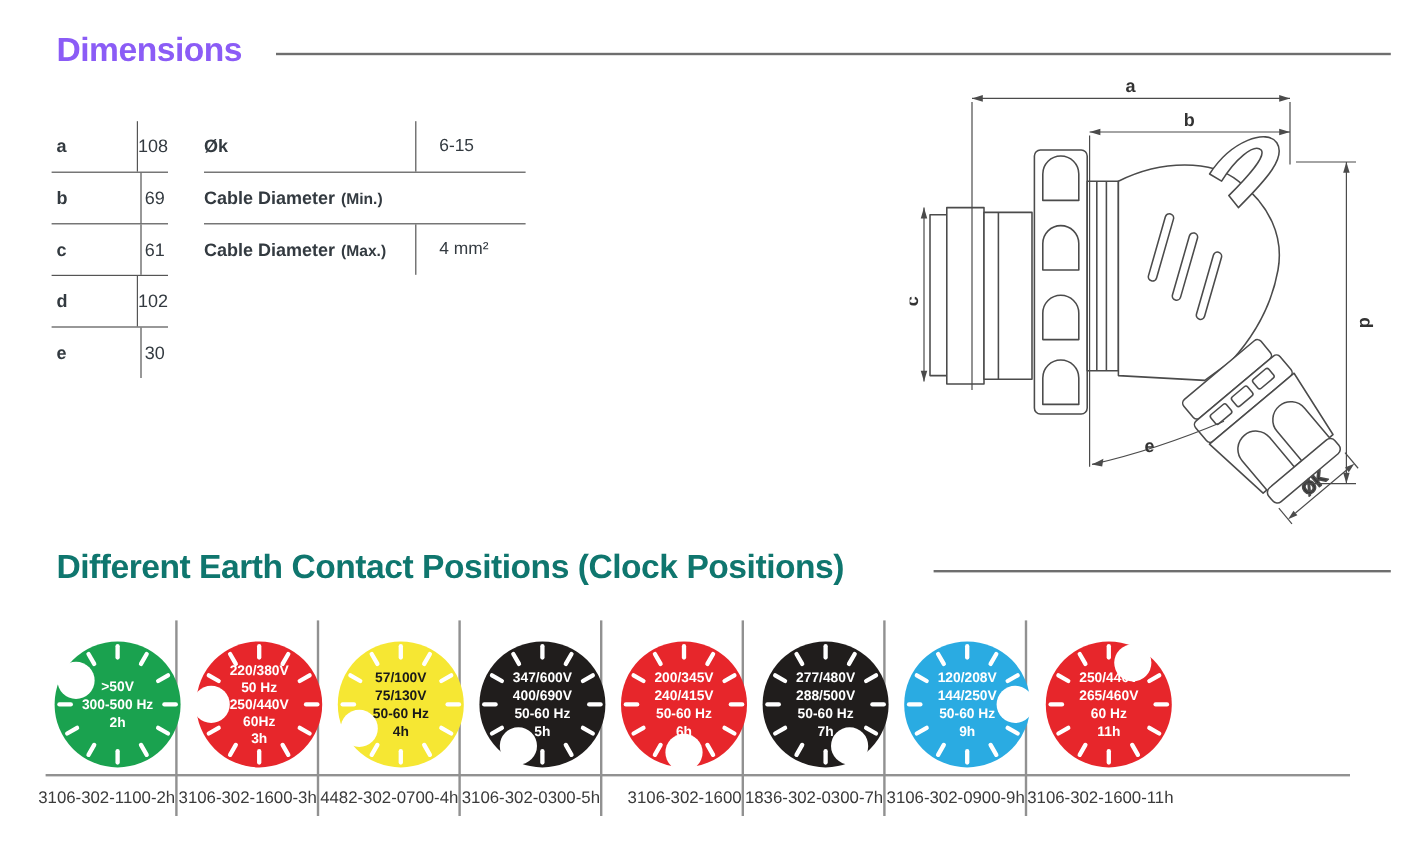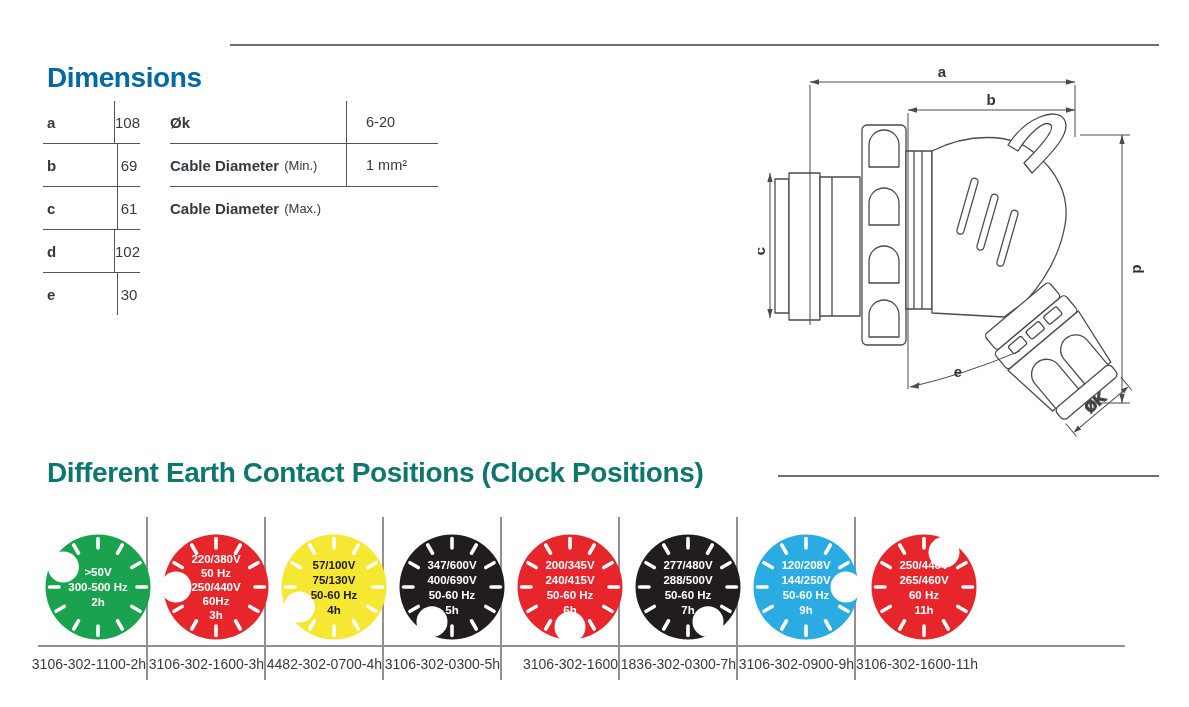--- a/index.html
+++ b/index.html
@@ -19,42 +19,42 @@
   .dims-row{display:flex;height:42px;}
   .dims-row.bordered{border-bottom:1.5px solid #555;}
   .dims-label{width:34px;display:flex;align-items:center;padding-left:4px;font-weight:bold;font-size:15px;}
   .dims-value{flex:1;border-left:1.5px solid #555;display:flex;align-items:center;justify-content:center;font-size:15px;margin-left:36px;}
 
   
   #spec-table{position:absolute;left:170px;top:101px;width:268px;}
   .spec-row{display:flex;height:42px;}
   .spec-row.bordered{border-bottom:1.5px solid #555;}
   .spec-label{width:176px;display:flex;align-items:center;font-size:15px;font-weight:bold;}
-  .spec-note{font-weight:normal;font-size:13px;margin-left:5px;}
+  .spec-note{font-weight:bold;font-size:13px;margin-left:5px;}
   .spec-value{flex:1;border-left:1.5px solid #555;display:flex;align-items:center;padding-left:19px;font-size:14.5px;}
 
   
   #drawing{position:absolute;left:758px;top:55px;width:432px;height:408px;}
   .dimlbl{font-size:15px;font-weight:bold;fill:#333;font-family:"Liberation Sans","DejaVu Sans",sans-serif;}
 
   
   #clock-grid{position:absolute;left:30px;top:517px;width:1104px;height:163px;display:flex;}
   .clock-cell{width:118px;box-sizing:border-box;position:relative;flex:none;}
   .clock-cell.divided{border-right:2px solid #919191;}
   .clock-svg{position:absolute;left:12px;top:14px;width:112px;height:112px;}
   .clock-svg text{font-family:"Liberation Sans","DejaVu Sans",sans-serif;}
   .part-number{position:absolute;top:139px;left:0;right:0;text-align:right;font-size:14px;color:#3a3a3a;white-space:nowrap;}
   .hline{position:absolute;left:8px;width:1087px;top:128px;height:2px;background:#919191;}
 </style>
 </head>
 <body>
 
 <div>
 
-  <h2 id="title1" class="title" style="color: #0369a1; margin-top: 36px;">Dimensions</h2>
+  <h2 id="title1" class="title" style="color: #8b5cf6;">Dimensions</h2>
   <div id="rule1" class="rule"></div>
 
   <div id="dims-table">
       <div class="dims-row bordered">
         <div class="dims-label">a</div>
         <div class="dims-value">108</div>
       </div>
       <div class="dims-row bordered">
         <div class="dims-label">b</div>
         <div class="dims-value">69</div>
@@ -68,28 +68,28 @@
         <div class="dims-value">102</div>
       </div>
       <div class="dims-row">
         <div class="dims-label">e</div>
         <div class="dims-value">30</div>
       </div>
     </div>
   <div id="spec-table">
       <div class="spec-row bordered">
         <div class="spec-label">Øk</div>
-        <div class="spec-value">6-20</div>
+        <div class="spec-value">6-15</div>
       </div>
       <div class="spec-row bordered">
         <div class="spec-label">Cable Diameter<span class="spec-note">(Min.)</span></div>
-        <div class="spec-value">1 mm²</div>
       </div>
       <div class="spec-row">
         <div class="spec-label">Cable Diameter<span class="spec-note">(Max.)</span></div>
+        <div class="spec-value">4 mm²</div>
       </div>
     </div>
 
   <svg id="drawing" viewBox="0 0 432 408" aria-hidden="true">
 
     <g stroke="#4b4b4b" stroke-width="1.3" fill="#ffffff" stroke-linejoin="round">
       <rect x="17" y="124" width="14" height="134"></rect>
       <rect x="31" y="118" width="31" height="147"></rect>
       <rect x="62" y="122" width="40" height="139"></rect>
       <line x1="74" y1="122" x2="74" y2="261"></line>

